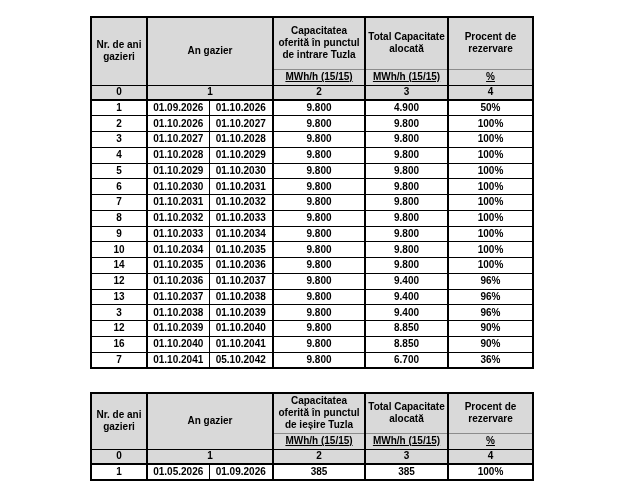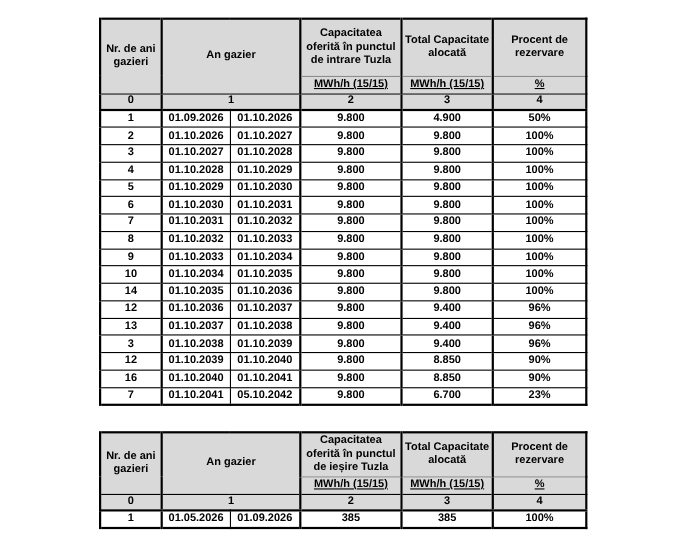--- a/index.html
+++ b/index.html
@@ -192,21 +192,21 @@
         <td class="bl">9.800</td>
         <td class="bl">8.850</td>
         <td class="bl">90%</td>
       </tr>
       <tr class="body-row">
         <td class="bl">7</td>
         <td class="bl">01.10.2041</td>
         <td>05.10.2042</td>
         <td class="bl">9.800</td>
         <td class="bl">6.700</td>
-        <td class="bl">23%</td>
+        <td class="bl">36%</td>
       </tr>
     </tbody>
 </table>
 
 <table class="cap" id="t2">
   <colgroup>
       <col style="width:56px">
       <col style="width:62px">
       <col style="width:64px">
       <col style="width:92px">

